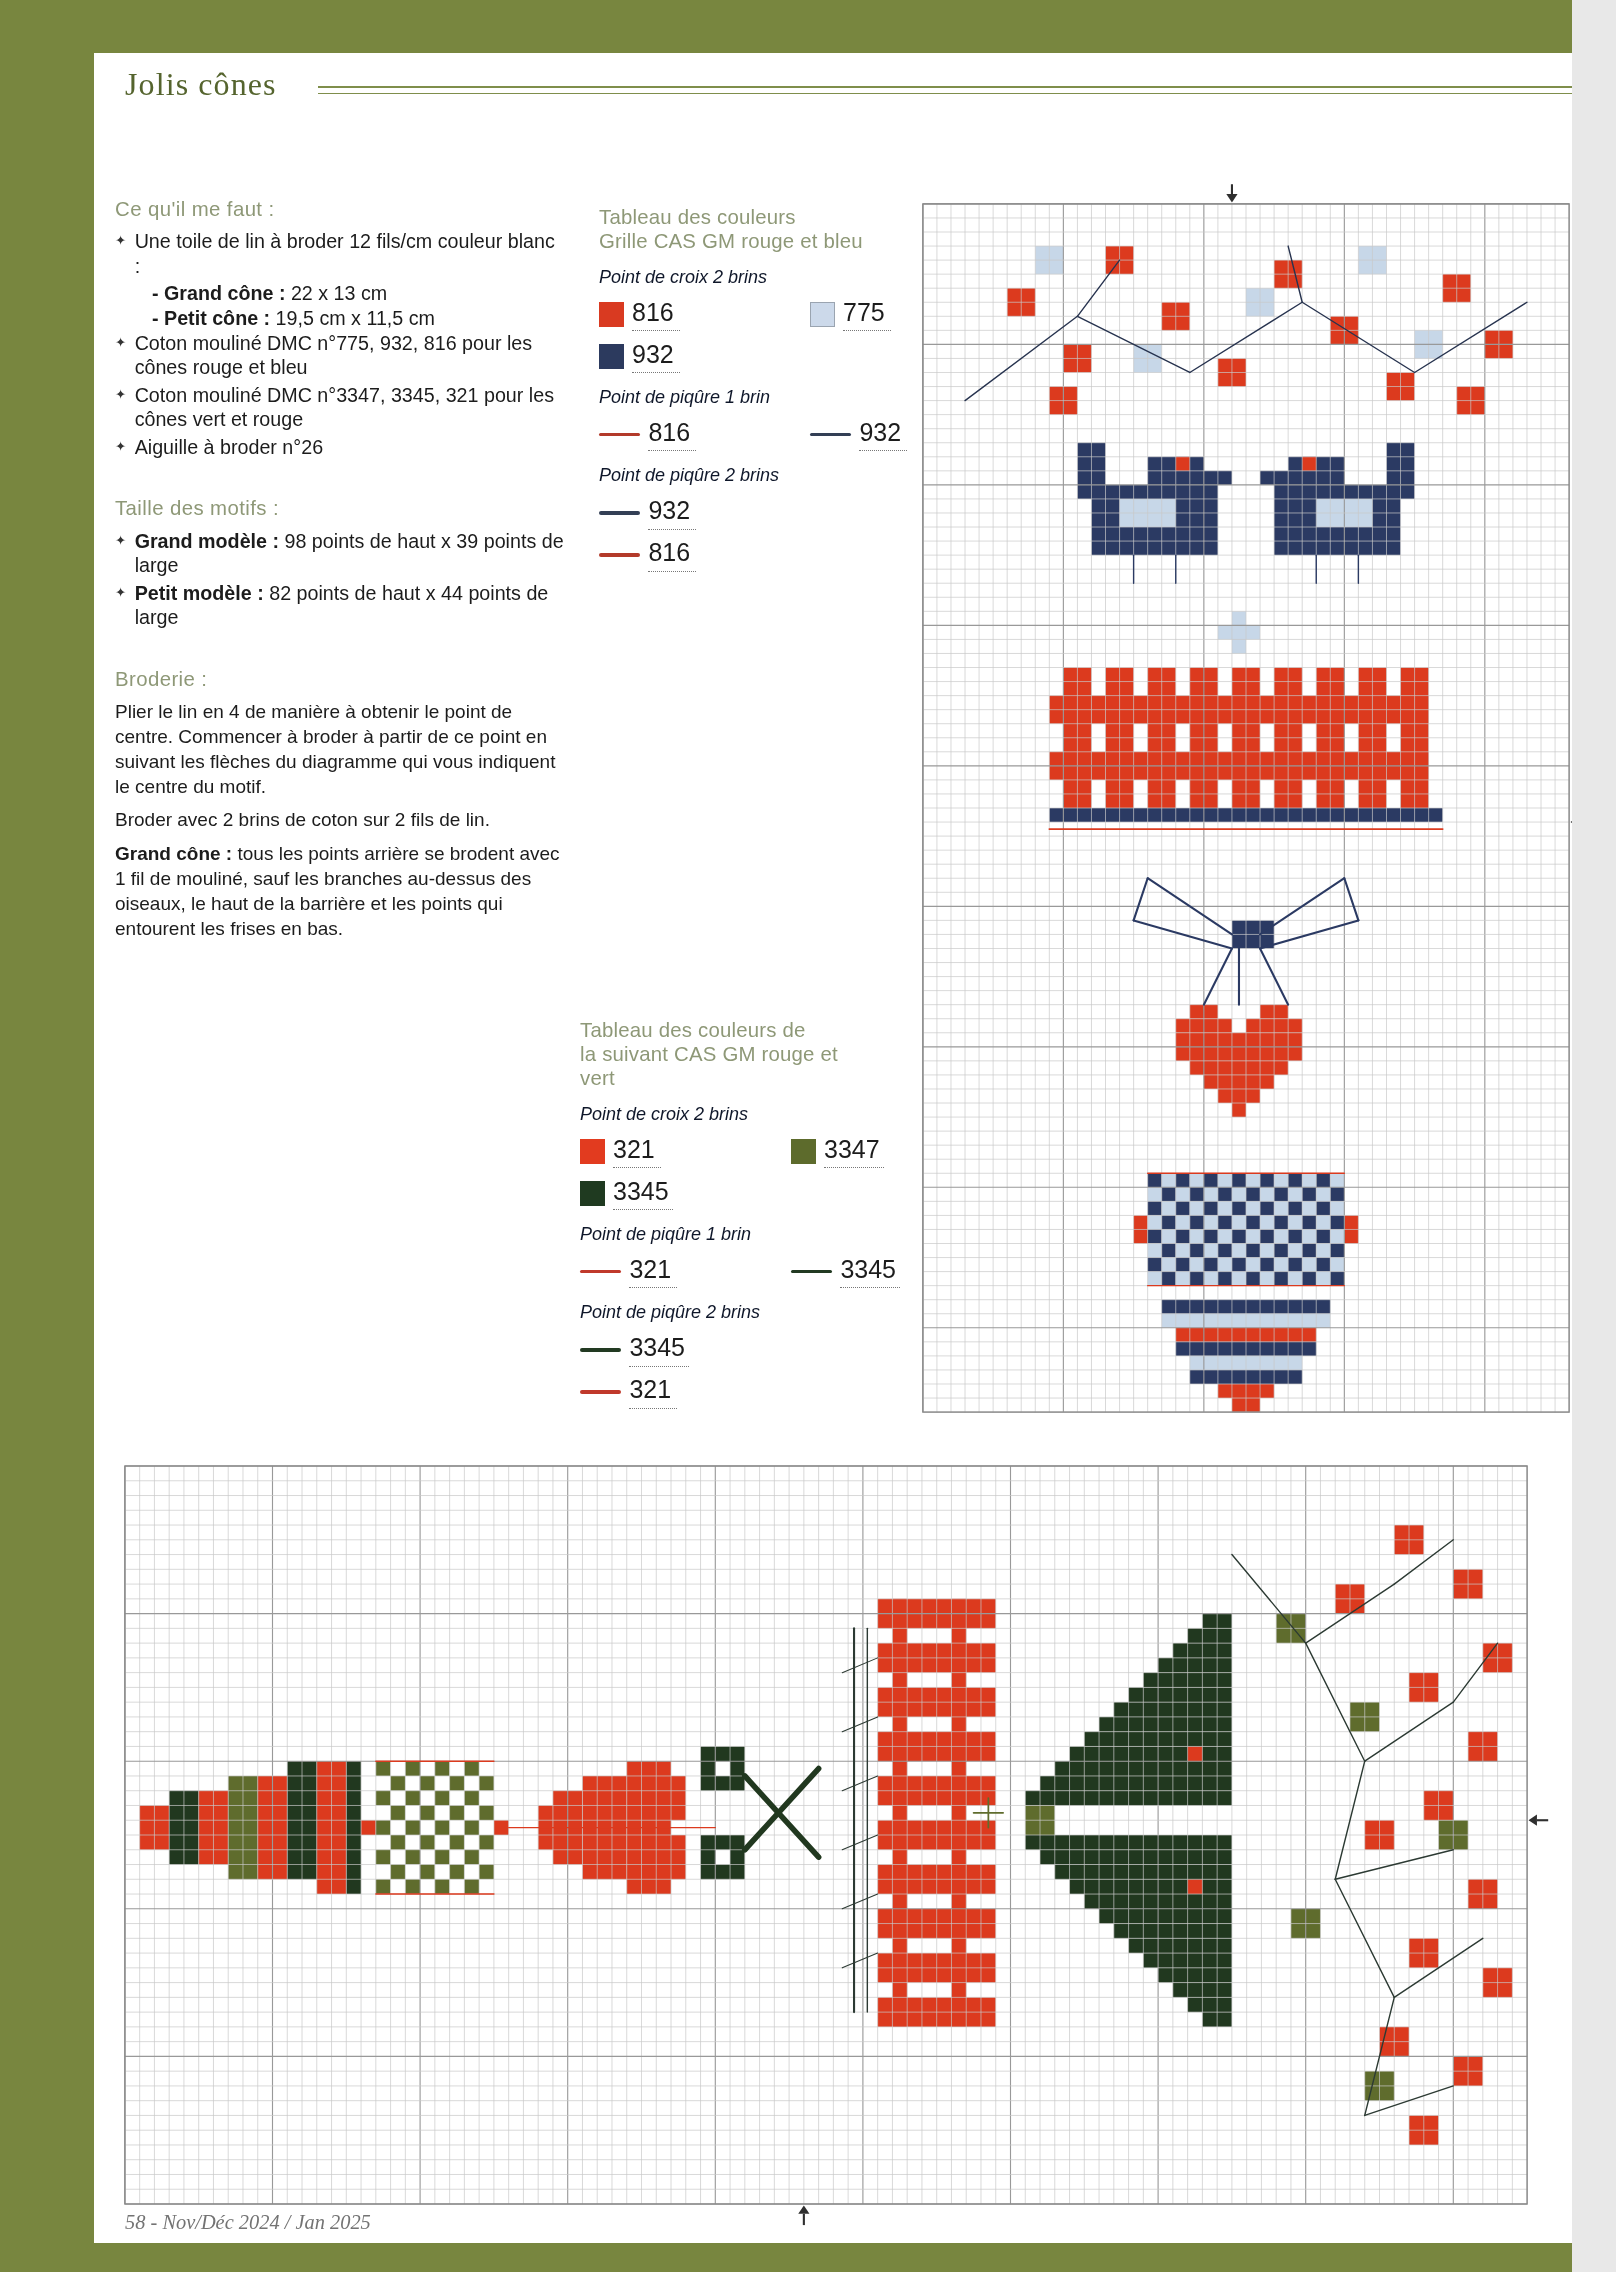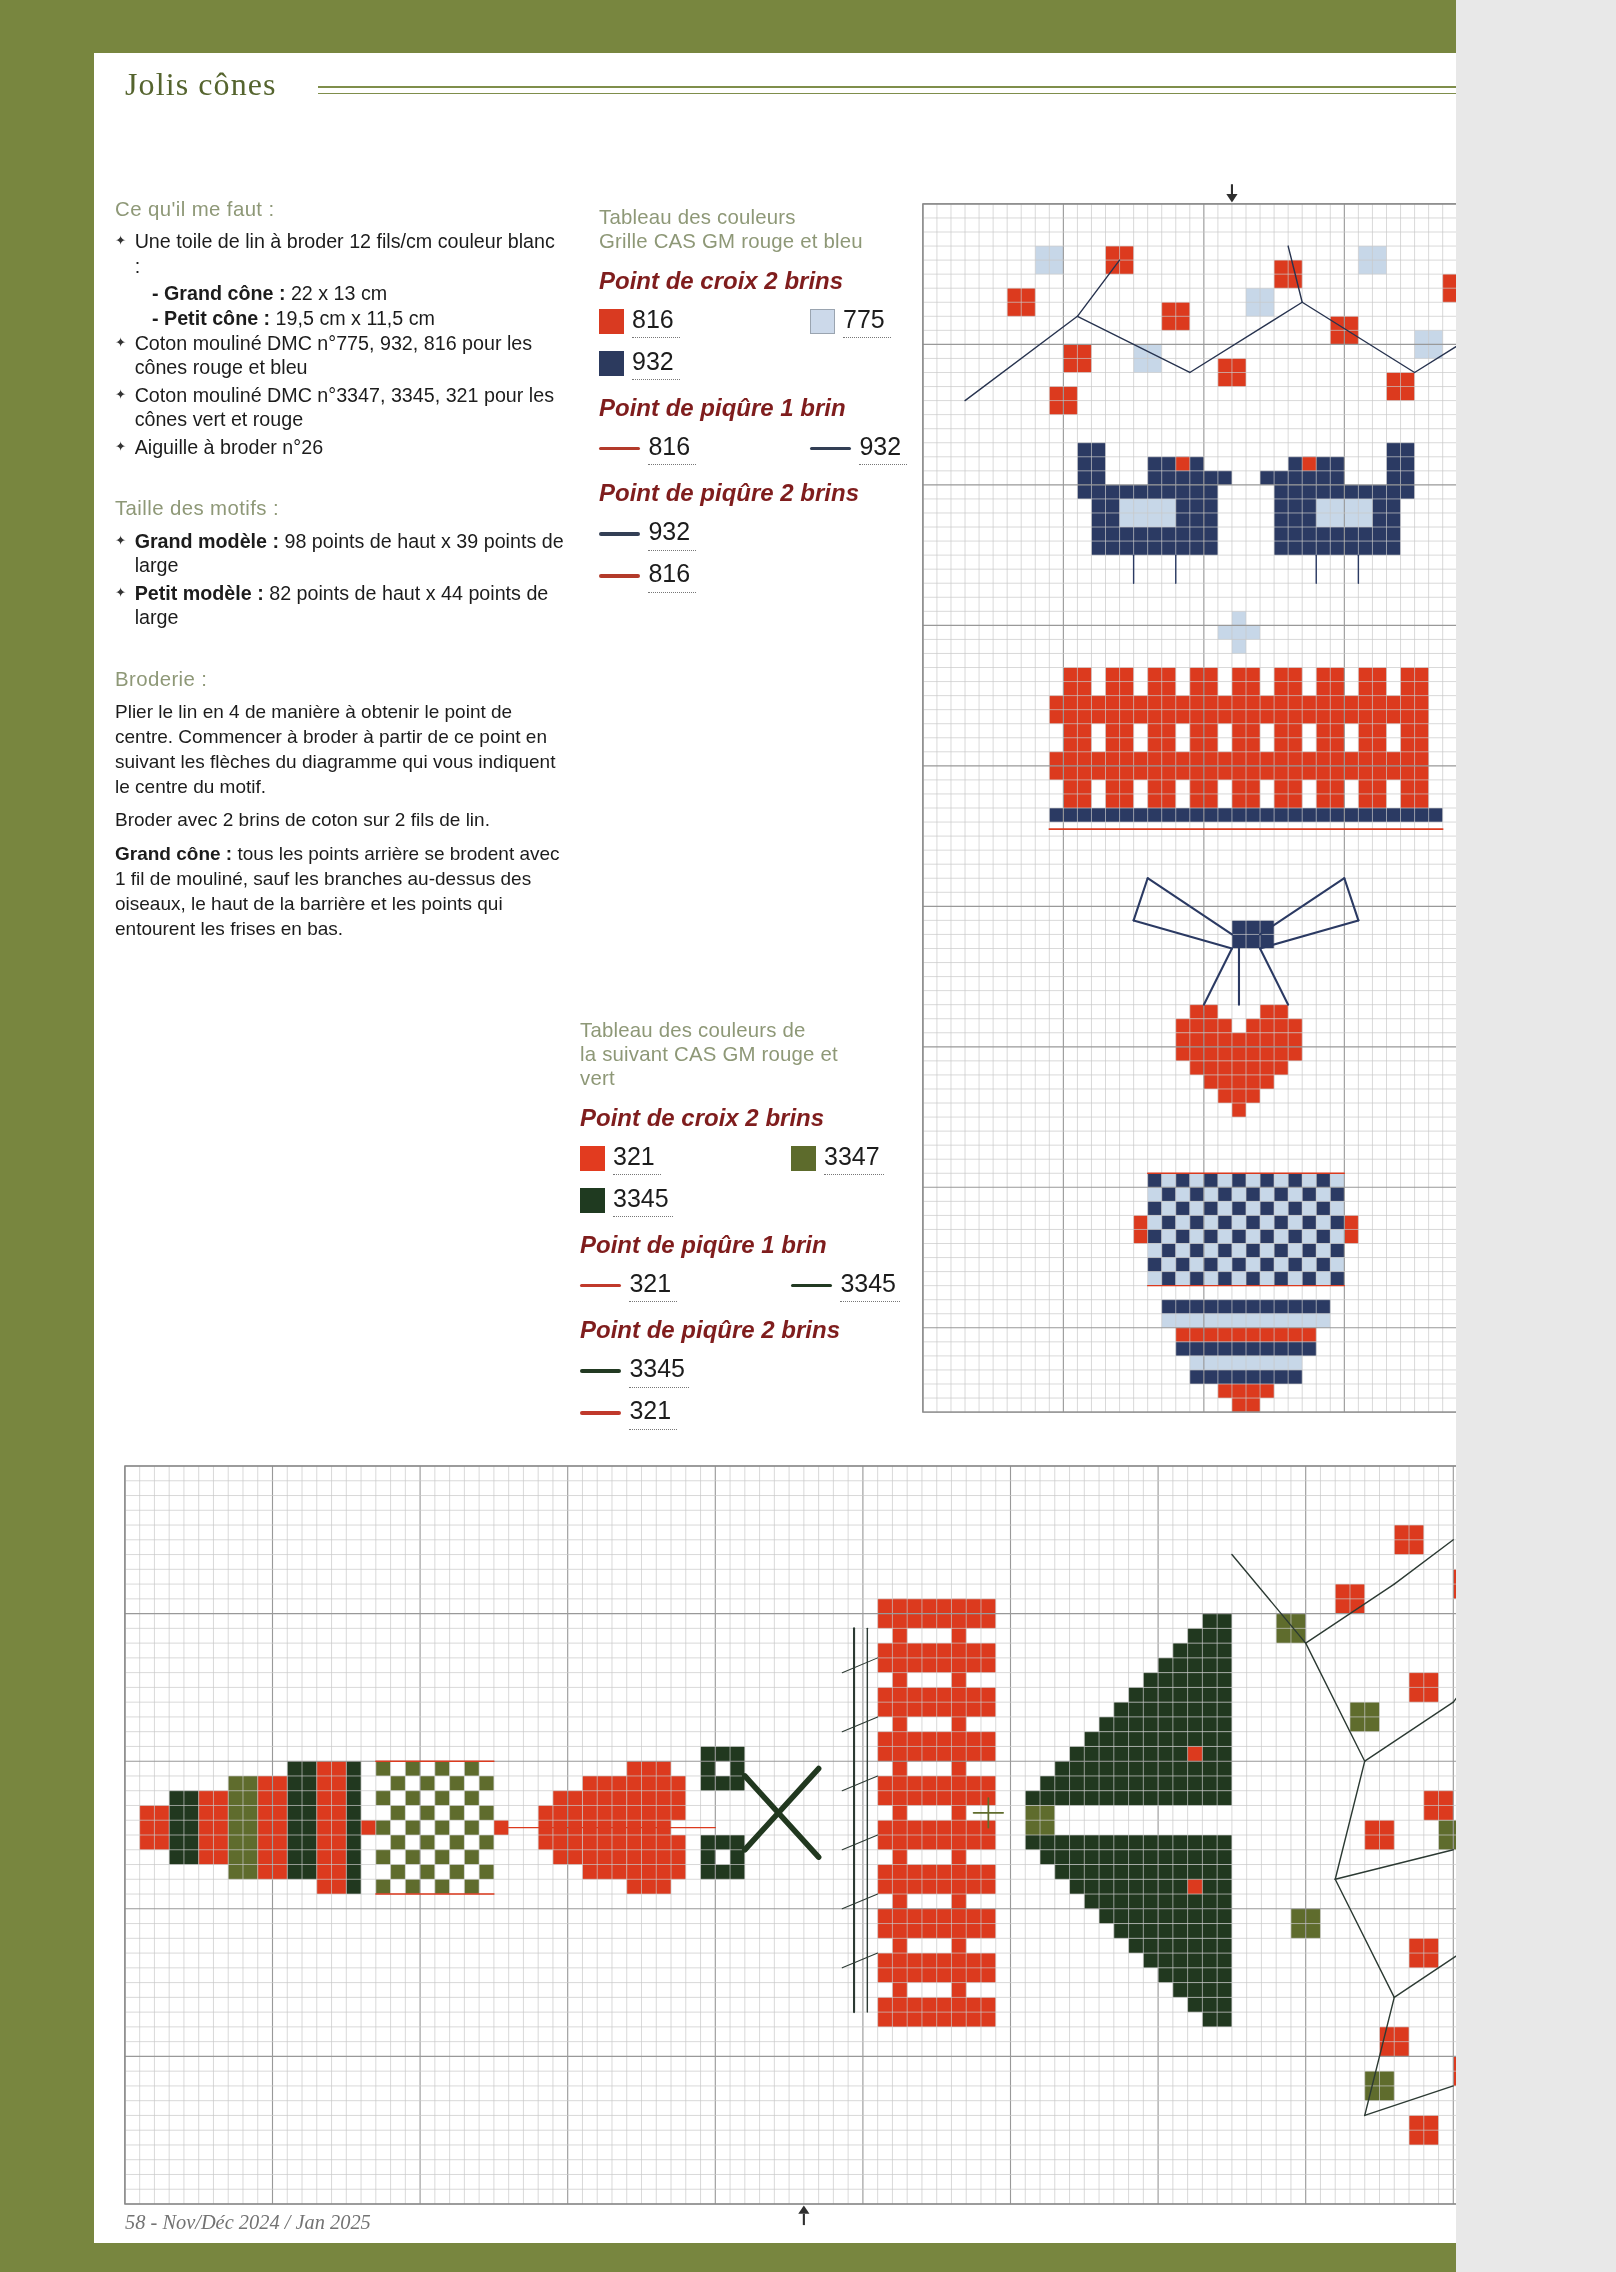--- a/index.html
+++ b/index.html
@@ -1,18 +1,18 @@
 <!DOCTYPE html>
 <html style="font-size:11.2px"><head>
 <meta charset="utf-8">
 <style>
   *{margin:0;padding:0;box-sizing:border-box}
   html,body{background:#e8e8e8}
   body{font-family:"Liberation Sans",sans-serif;color:#1c1c1c}
-  #page{position:relative;width:1456px;height:2273px;background:#ffffff;overflow:hidden}
+  #page{position:relative;width:1572px;height:2273px;background:#ffffff;overflow:hidden}
 
   .frame-top{position:absolute;left:0;top:0;width:1616px;height:53px;background:#78863f}
   .frame-left{position:absolute;left:0;top:0;width:94px;height:2273px;background:#78863f}
   .frame-bottom{position:absolute;left:0;top:2243px;width:1616px;height:29.5px;background:#78863f}
 
   .header-title{position:absolute;left:125px;top:66px;font-family:"Liberation Serif",serif;
     font-size:32px;color:#55642e;letter-spacing:1.1px}
   .header-rule{position:absolute;left:318px;top:86px;width:1273px;height:8.4px;
     border-top:2.8px solid #7f8e4b;border-bottom:1.4px solid #7f8e4b}
 
@@ -23,21 +23,21 @@
   .bmark{font-size:13.4px;line-height:24.6px;color:#333;flex:none}
   .btext{flex:1}
   .subitem{font-size:19.7px;line-height:24.6px;margin-left:37px}
   .para{font-size:19px;line-height:25px;margin-bottom:8.4px}
   b{font-weight:bold}
 
   .legend{position:absolute;width:330px}
   #legend-rb{left:599px;top:205px}
   #legend-rv{left:580px;top:1018px}
   .lg-title{color:#8e9877;font-size:20.4px;line-height:24px;margin-bottom:8.4px;letter-spacing:0.2px}
-  .lg-heading{font-style:italic;font-weight:bold;font-size:24px;margin:14px 0 9.8px;color:#7f1d1d}
+  .lg-heading{font-style:italic;font-weight:normal;font-size:18px;margin:14px 0 9.8px;color:#0f172a}
   .lg-row{display:flex;align-items:center;margin-bottom:8.4px}
   .lg-item{display:flex;align-items:center;flex:none;width:211px}
   .sw{width:24.6px;height:24.6px;display:inline-block;margin-right:8.4px;flex:none}
   .lsw{width:41px;height:3.5px;display:inline-block;margin-right:8.4px;border-radius:2.1px;flex:none}
   .lab{font-size:25px;border-bottom:1.4px dotted #777;padding:0 4.2px 3.5px 0;min-width:48px}
 
   .chart{position:absolute}
   #chart-top{left:899px;top:180px}
   #chart-bottom{left:101px;top:1442px}
 

